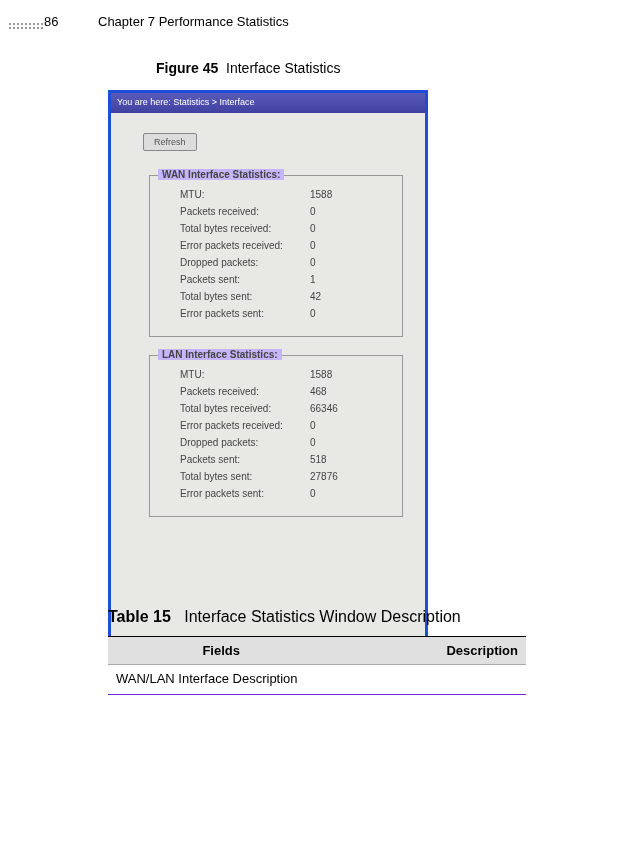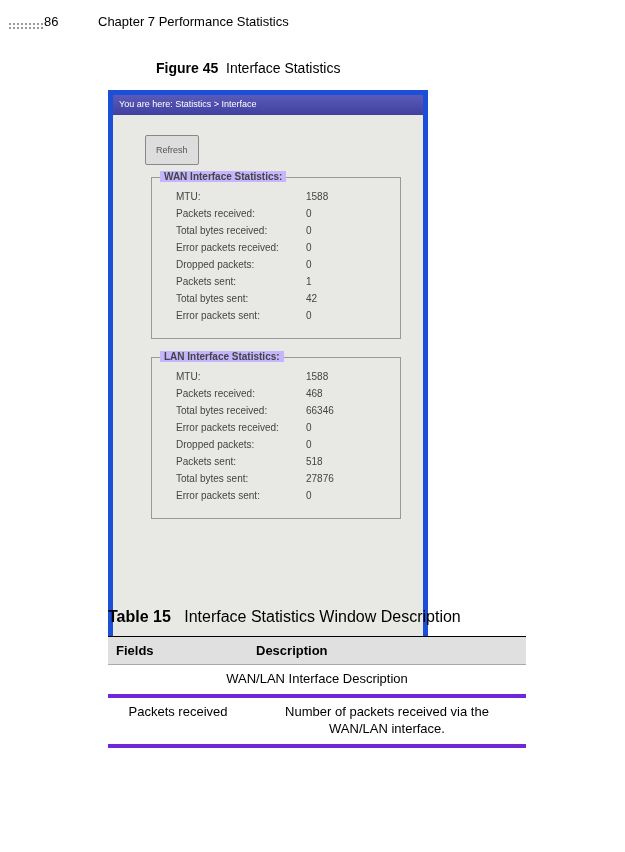--- a/index.html
+++ b/index.html
@@ -40,39 +40,39 @@
       margin-left: 48px;
     }
     .figure-caption b { font-weight: bold; }
     .screenshot {
       position: absolute;
       top: 90px;
       left: 108px;
       width: 320px;
       height: 561px;
       background: #e8e8e4;
-      border: 5px solid #1d4ed8;
+      border: 3px solid #1d4ed8;
       overflow: hidden;
     }
     .titlebar {
       height: 20px;
       background: linear-gradient(#5a5ab8, #4040a0);
       color: #fff;
       font-size: 9px;
       padding: 4px 6px;
     }
     .refresh-btn {
       position: absolute;
       top: 40px;
       left: 32px;
       background: #ddd;
       border: 1px solid #888;
       border-radius: 2px;
       font-size: 9px;
-      padding: 9px 10px;
+      padding: 3px 10px;
       color: #555;
     }
     .fieldset {
       position: absolute;
       left: 38px;
       right: 22px;
       border: 1px solid #999;
       padding: 10px 4px 8px 4px;
     }
     .fieldset.wan { top: 82px; height: 162px; }
@@ -84,21 +84,21 @@
       background: #c4b5fd;
       padding: 0 4px;
       font-size: 10px;
       font-weight: bold;
       color: #444;
     }
     .stat-row {
       display: flex;
       font-size: 10px;
       color: #444;
-      margin-left: 20px;
+      margin-left: 26px;
       line-height: 17px;
     }
     .stat-label { width: 130px; }
     .stat-value { }
     .table-caption {
       position: absolute;
       top: 608px;
       left: 108px;
       font-size: 16px;
     }
@@ -110,29 +110,28 @@
       width: 418px;
       border-collapse: collapse;
       font-size: 13px;
     }
     .desc-table th {
       background: #e0e0e0;
       border-top: 1.5px solid #000;
       border-bottom: 1px solid #aaa;
       padding: 6px 8px;
       font-weight: bold;
-      text-align: left;
+      text-align: right;
     }
     .desc-table th:first-child { width: 140px; }
     .desc-table td {
-      border-bottom: 4px solid #6d28d9;
+      border-bottom: 1px solid #6d28d9;
       padding: 6px 8px;
       vertical-align: top;
       line-height: 1.3;
-      text-align: center;
     }
     .desc-table .section-row td {
       font-weight: normal;
     }
   </style>
 </head>
 <body>
 
 <div class="header-dots"></div>
 <div class="page-num">86</div>
@@ -227,18 +226,14 @@
   <thead>
     <tr>
       <th>Fields</th>
       <th>Description</th>
     </tr>
   </thead>
   <tbody>
     <tr class="section-row">
       <td colspan="2">WAN/LAN Interface Description</td>
     </tr>
-    <tr>
-      <td>Packets received</td>
-      <td>Number of packets received via the WAN/LAN interface.</td>
-    </tr>
   </tbody>
 </table>
 
 </body></html>

